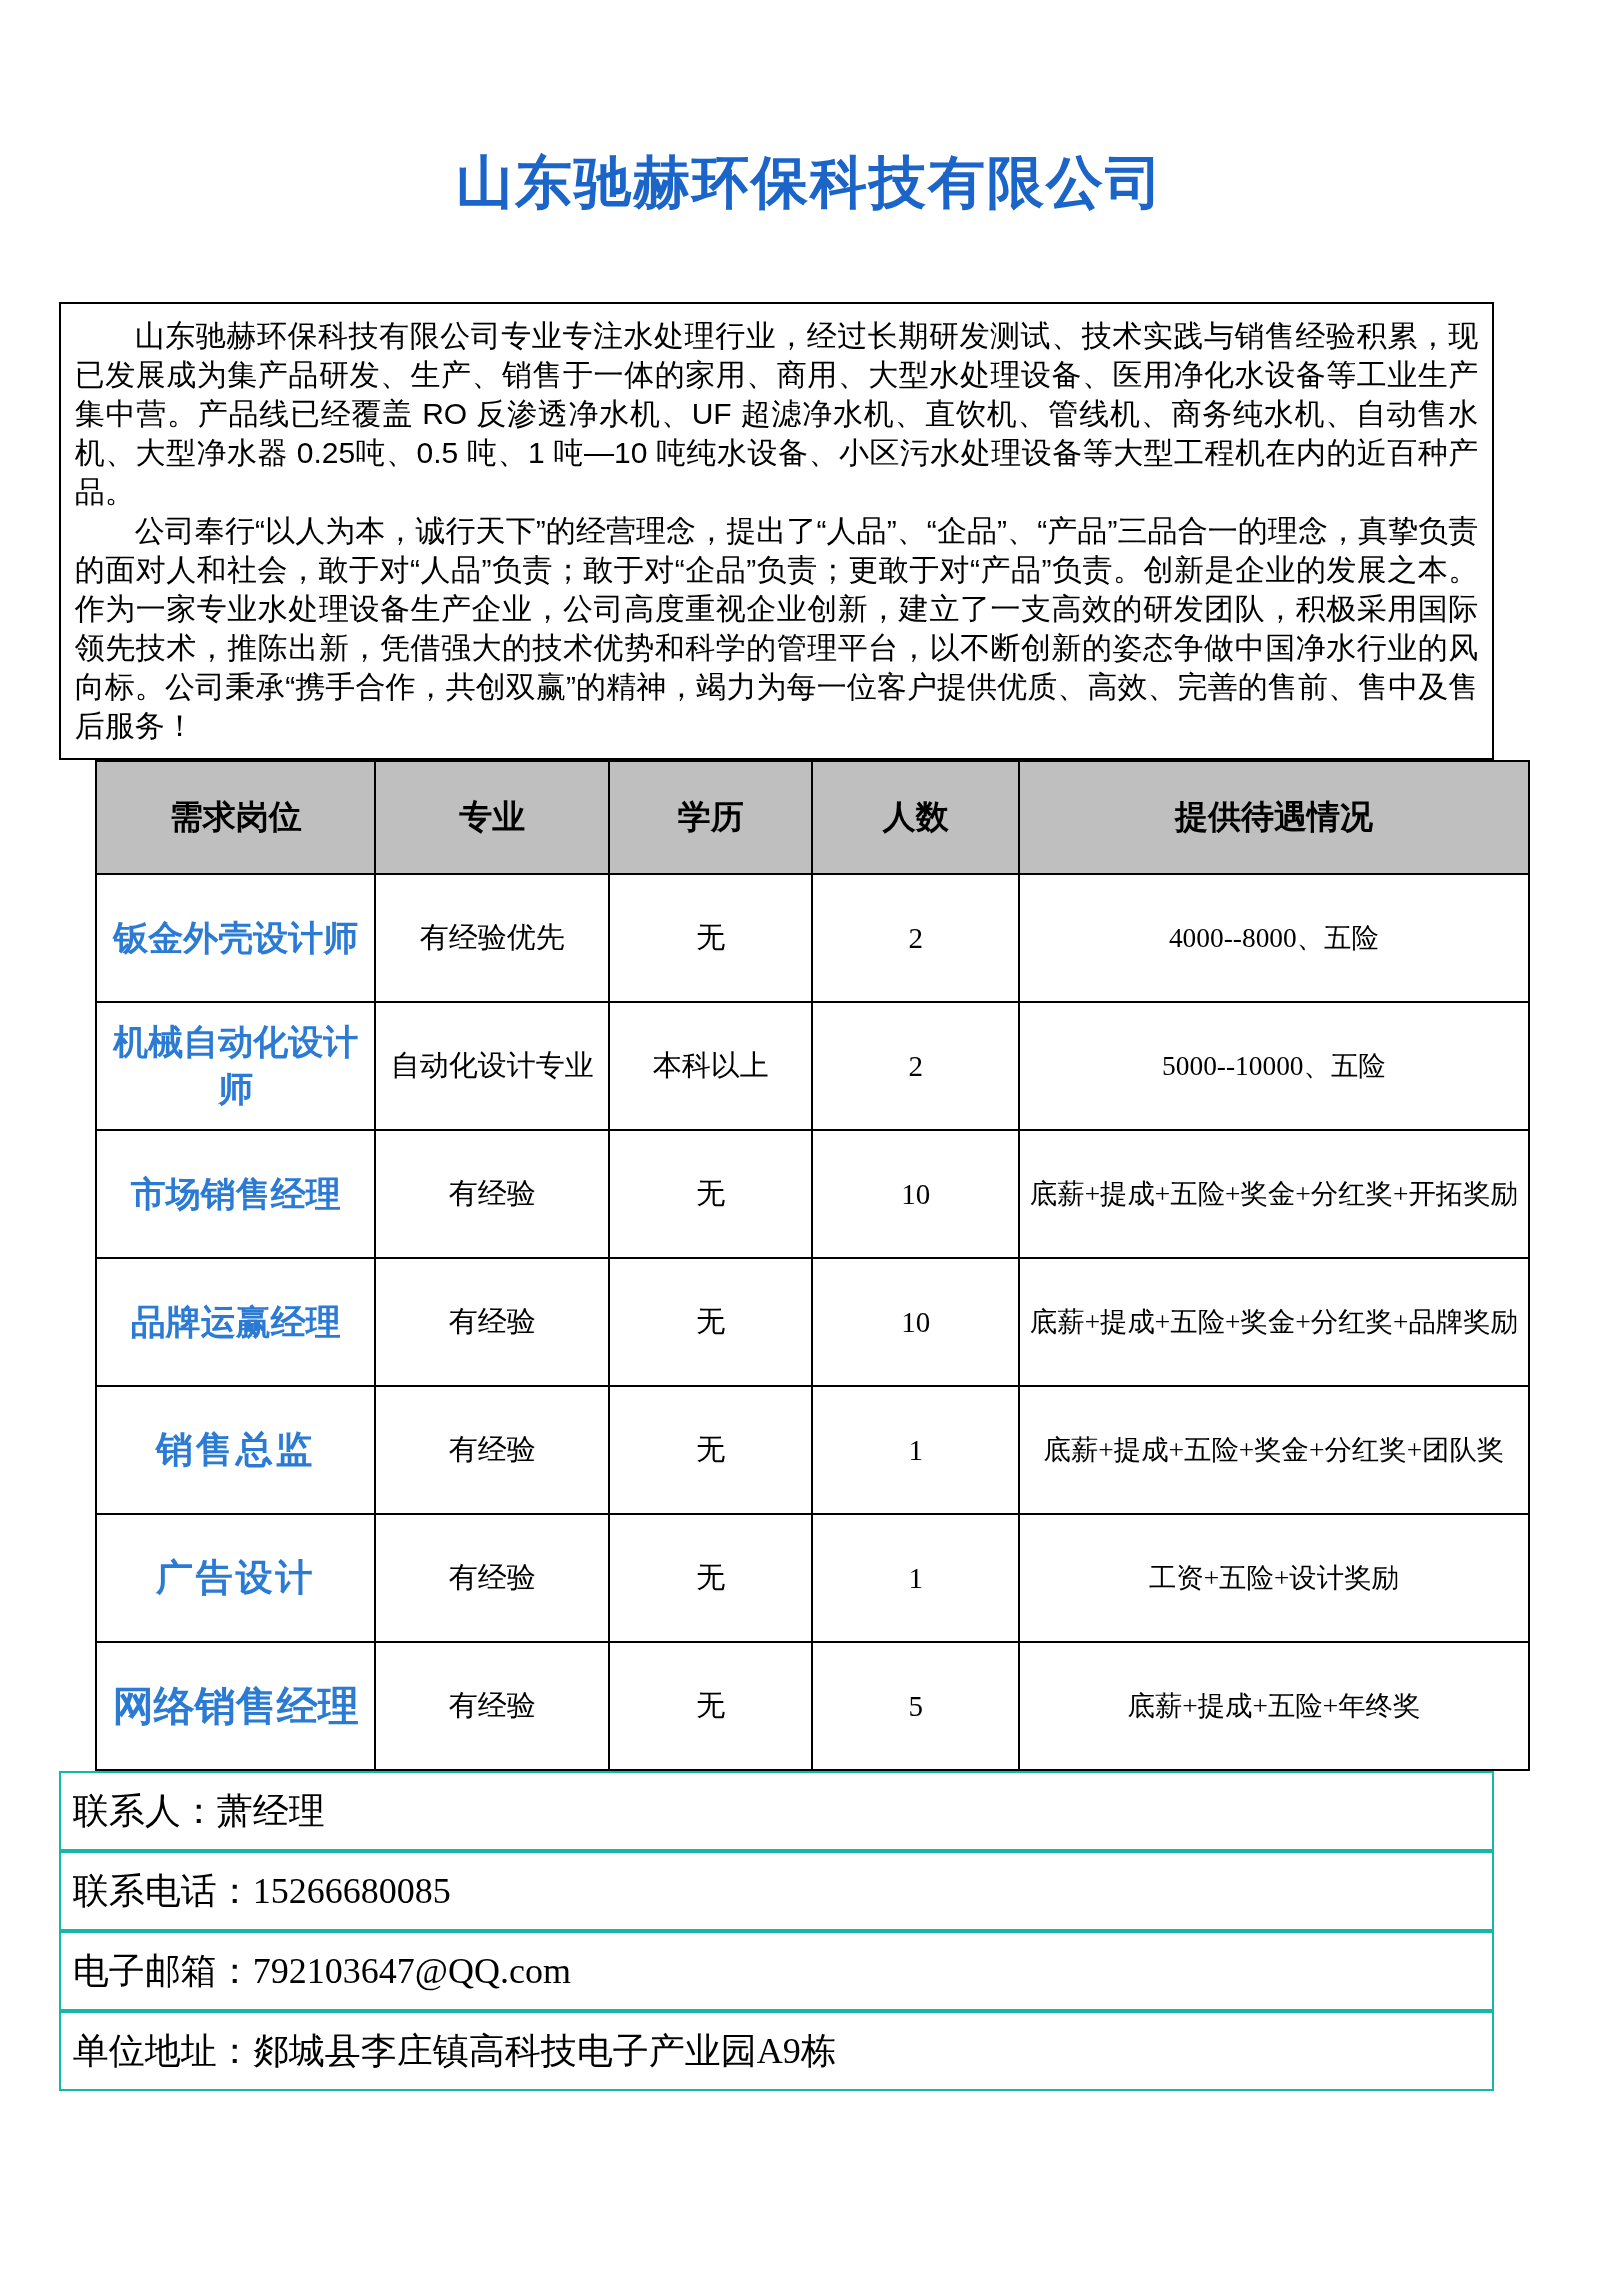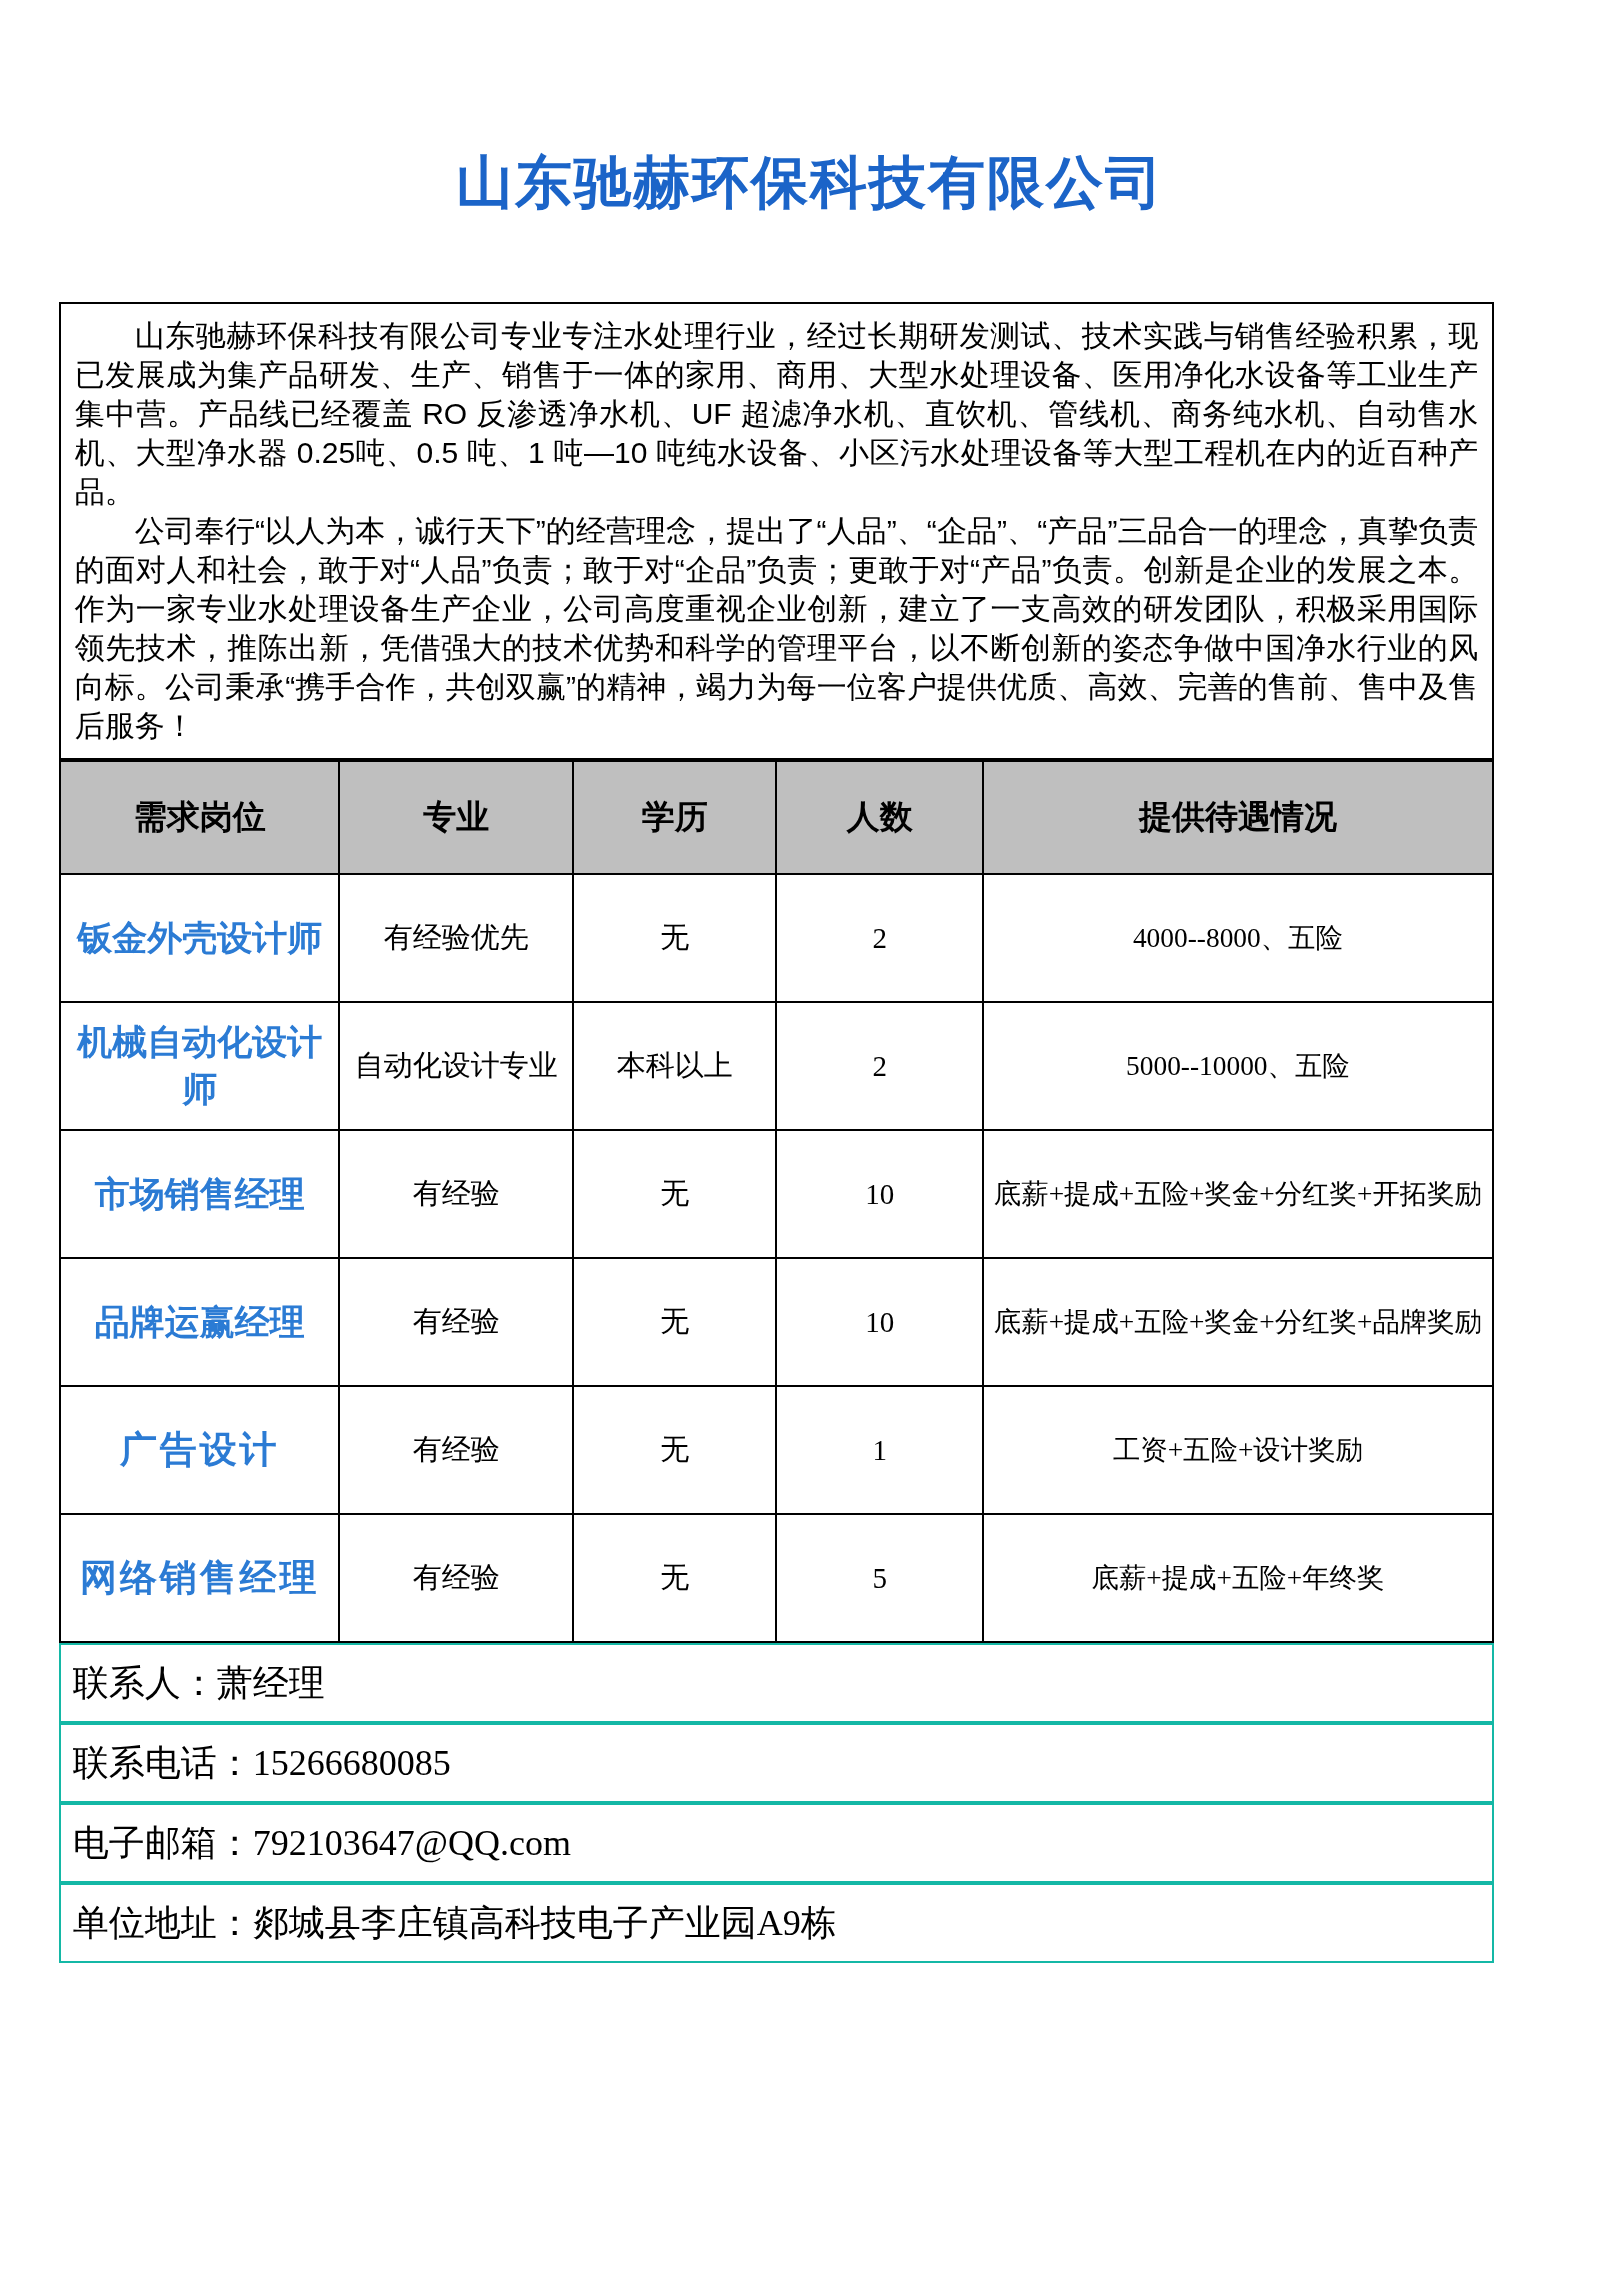--- a/index.html
+++ b/index.html
@@ -40,20 +40,21 @@
     line-height: 39px;
     text-align: justify;
     text-indent: 2em;
     font-family: Liberation Sans, sans-serif;
   }
 
   table.jobs {
     width: 100%;
     border-collapse: collapse;
     table-layout: fixed;
+    margin-left: 36px;
   }
   table.jobs th, table.jobs td {
     border: 2px solid #000000;
     text-align: center;
     vertical-align: middle;
     overflow: hidden;
     padding: 0 3.9px;
     box-sizing: border-box;
   }
   table.jobs thead th {
@@ -154,20 +155,27 @@
           <td class="ben">底薪+提成+五险+奖金+分红奖+开拓奖励</td>
         </tr>
         <tr>
           <td class="pos">品牌运赢经理</td>
           <td class="mid">有经验</td>
           <td class="mid">无</td>
           <td class="mid">10</td>
           <td class="ben">底薪+提成+五险+奖金+分红奖+品牌奖励</td>
         </tr>
         <tr>
+          <td class="pos">销售总监</td>
+          <td class="mid">有经验</td>
+          <td class="mid">无</td>
+          <td class="mid">1</td>
+          <td class="ben">底薪+提成+五险+奖金+分红奖+团队奖</td>
+        </tr>
+        <tr>
           <td class="pos">广告设计</td>
           <td class="mid">有经验</td>
           <td class="mid">无</td>
           <td class="mid">1</td>
           <td class="ben">工资+五险+设计奖励</td>
         </tr>
         <tr>
           <td class="pos">网络销售经理</td>
           <td class="mid">有经验</td>
           <td class="mid">无</td>

